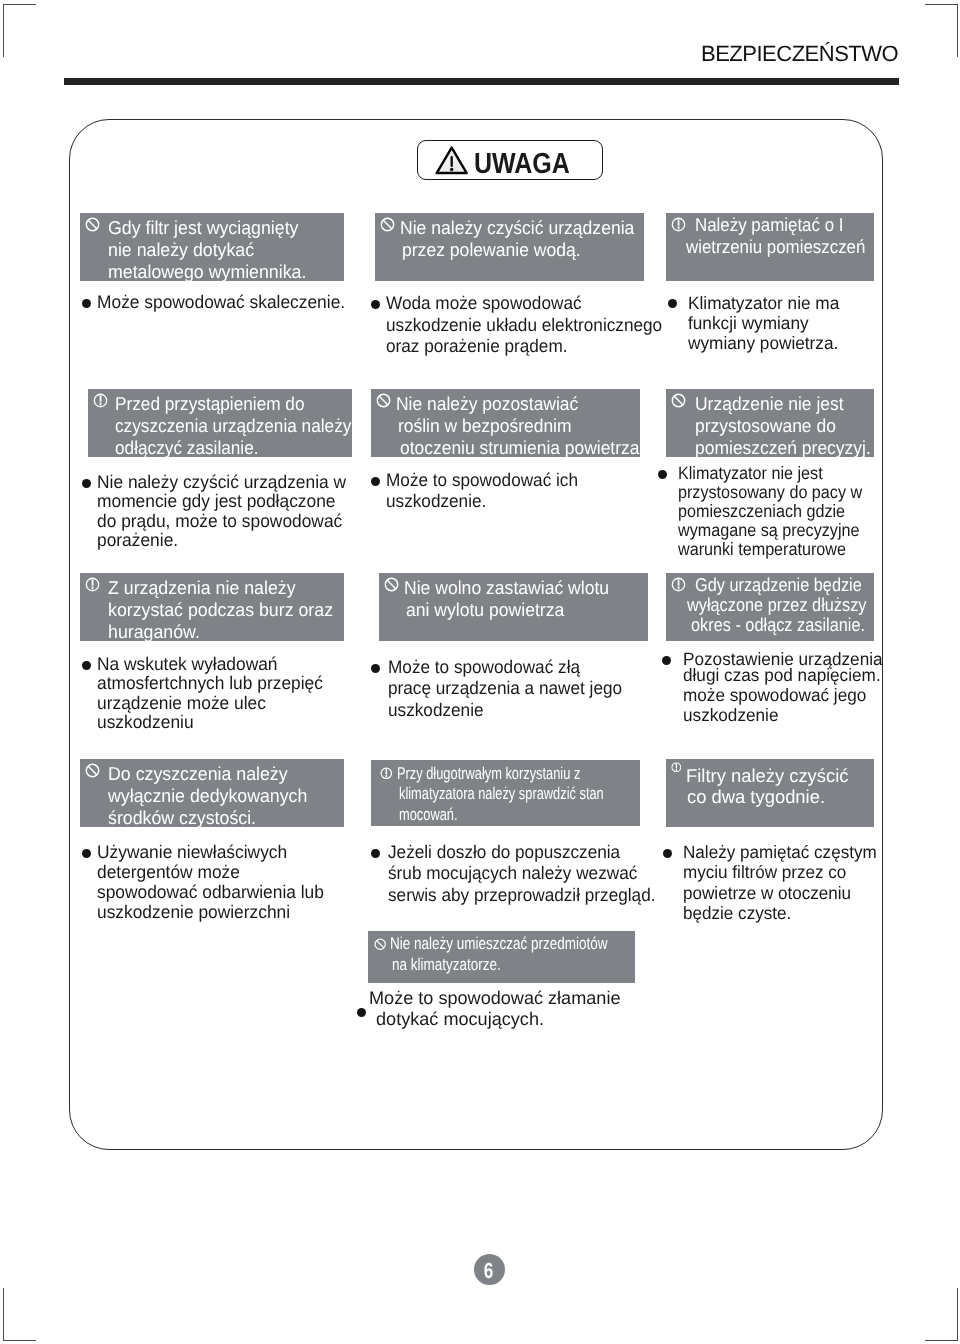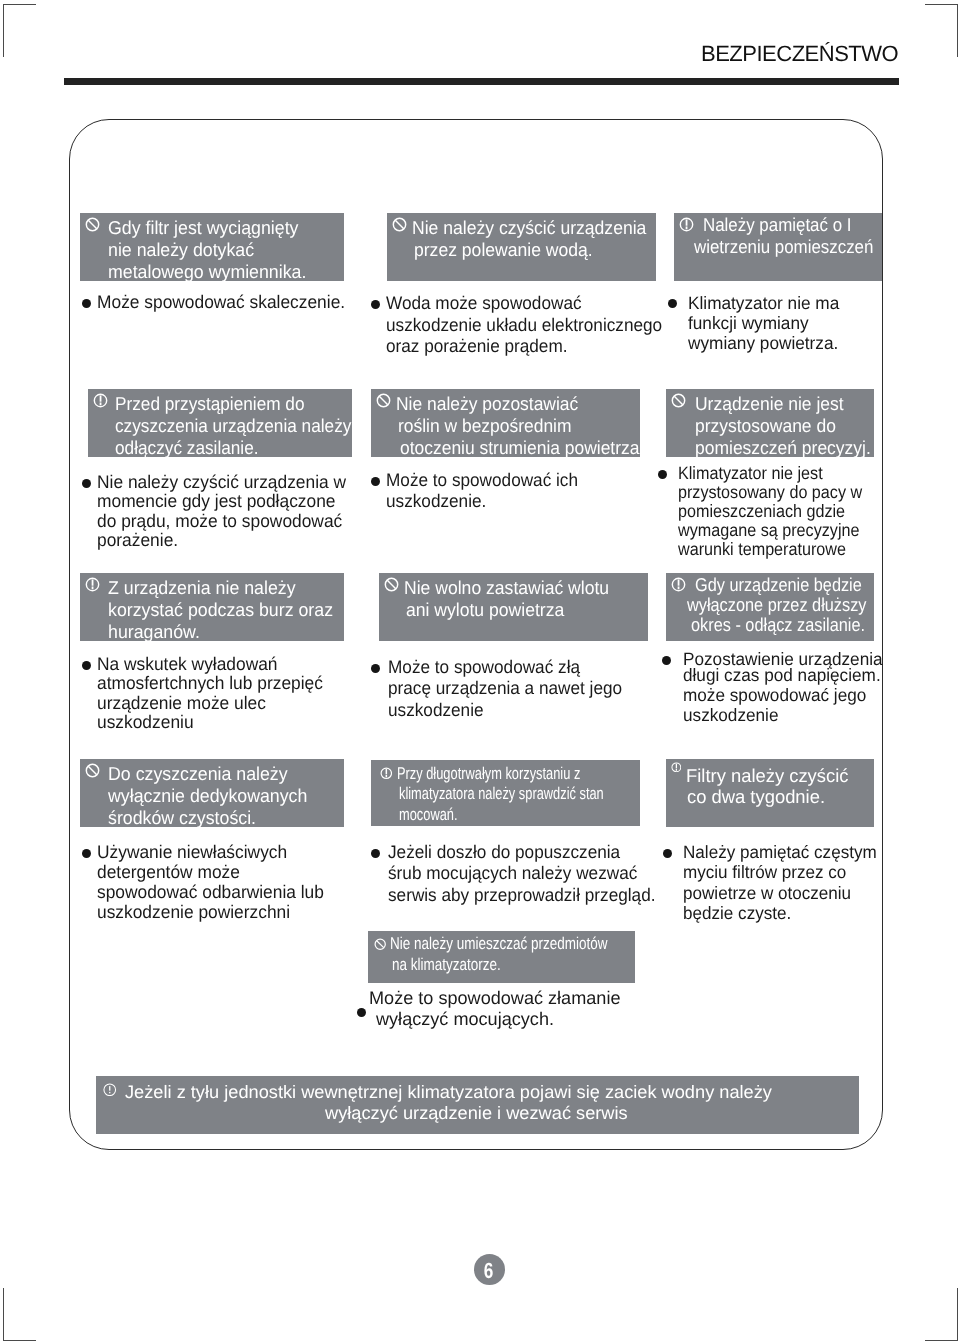--- a/index.html
+++ b/index.html
@@ -45,20 +45,28 @@
   <div class="crnr" id="c-tl"></div>
   <div class="crnr" id="c-tr"></div>
   <div class="crnr" id="c-bl"></div>
   <div class="crnr" id="c-br"></div>
 
   <div id="hdr-title">BEZPIECZEŃSTWO</div>
   <div id="hdr-rule"></div>
 
   <div id="panel"></div>
 
+  <div id="badge">
+    <svg id="badge-icon" viewBox="0 0 34 31">
+      <path d="M17 2.6 L32.3 28.5 L1.7 28.5 Z" fill="#eeeeee" stroke="#070707" stroke-width="2.5" stroke-linejoin="round"></path>
+      <rect x="15.85" y="11.2" width="2.3" height="11.3" rx="1.1" fill="#070707"></rect>
+      <circle cx="17" cy="25.0" r="1.8" fill="#070707"></circle>
+    </svg>
+    <div id="badge-label">UWAGA</div>
+  </div>
 
   <div id="cards">
       <div class="card" style="left: 80px; top: 213px; width: 264px;">
         <div class="gbox" style="left:0px;width:264px;height:68px">
           <svg class="ic" style="left:5.4px;top:4.2px;width:15px;height:15px" viewBox="0 0 16 16">
             <circle cx="8" cy="8" r="6.6" fill="none" stroke="#fff" stroke-width="1.55"></circle>
             <line x1="3.5" y1="3.5" x2="12.5" y2="12.5" stroke="#fff" stroke-width="1.55"></line>
           </svg>
           <div class="gline" style="left:27.5px;top:4.3px;font-size:18.6px;line-height:21.6px;transform:scaleX(0.955) translateZ(0)">Gdy filtr jest wyciągnięty</div>
           <div class="gline" style="left:27.5px;top:25.900000000000002px;font-size:18.6px;line-height:21.6px;transform:scaleX(0.955) translateZ(0)">nie należy dotykać</div>
@@ -119,21 +127,21 @@
         </div>
         <div class="bbox" style="left:0;top:83px;width:264px">
           <div class="bul" style="left:2.2px;top:6.550000000000001px"></div>
           <div class="bline" style="left:17.2px;top:0px;font-size:18.2px;line-height:20.1px;transform:scaleX(0.955) translateZ(0)">Używanie niewłaściwych</div>
           <div class="bline" style="left:17.2px;top:20.1px;font-size:18.2px;line-height:20.1px;transform:scaleX(0.955) translateZ(0)">detergentów może</div>
           <div class="bline" style="left:17.2px;top:40.2px;font-size:18.2px;line-height:20.1px;transform:scaleX(0.955) translateZ(0)">spowodować odbarwienia lub</div>
           <div class="bline" style="left:17.2px;top:60.300000000000004px;font-size:18.2px;line-height:20.1px;transform:scaleX(0.955) translateZ(0)">uszkodzenie powierzchni</div>
         </div>
       </div>
       <div class="card" style="left: 371px; top: 213px; width: 269px;">
-        <div class="gbox" style="left:16px;width:269px;height:68px">
+        <div class="gbox" style="left:4px;width:269px;height:68px">
           <svg class="ic" style="left:5.4px;top:4.2px;width:15px;height:15px" viewBox="0 0 16 16">
             <circle cx="8" cy="8" r="6.6" fill="none" stroke="#fff" stroke-width="1.55"></circle>
             <line x1="3.5" y1="3.5" x2="12.5" y2="12.5" stroke="#fff" stroke-width="1.55"></line>
           </svg>
           <div class="gline" style="left:24.5px;top:4.3px;font-size:18.6px;line-height:21.6px;transform:scaleX(0.945) translateZ(0)">Nie należy czyścić urządzenia</div>
           <div class="gline" style="left:26.5px;top:25.900000000000002px;font-size:18.6px;line-height:21.6px;transform:scaleX(0.945) translateZ(0)">przez polewanie wodą.</div>
         </div>
         <div class="bbox" style="left:0;top:80px;width:269px">
           <div class="bul" style="left:0.4px;top:7.300000000000001px"></div>
           <div class="bline" style="left:14.9px;top:0px;font-size:18.2px;line-height:21.6px;transform:scaleX(0.945) translateZ(0)">Woda może spowodować</div>
@@ -196,25 +204,25 @@
           <svg class="ic" style="left:5.5px;top:7.6px;width:12.4px;height:12.4px" viewBox="0 0 16 16">
             <circle cx="8" cy="8" r="6.6" fill="none" stroke="#fff" stroke-width="1.55"></circle>
             <line x1="3.5" y1="3.5" x2="12.5" y2="12.5" stroke="#fff" stroke-width="1.55"></line>
           </svg>
           <div class="gline" style="left:21.5px;top:3.5px;font-size:17px;line-height:20.8px;transform:scaleX(0.794) translateZ(0)">Nie należy umieszczać przedmiotów</div>
           <div class="gline" style="left:23.9px;top:24.3px;font-size:17px;line-height:20.8px;transform:scaleX(0.794) translateZ(0)">na klimatyzatorze.</div>
         </div>
         <div class="bbox" style="left:0;top:57.200000000000045px;width:269px">
           <div class="bul" style="left:-14.2px;top:20.3px"></div>
           <div class="bline" style="left:-2.1px;top:0px;font-size:18.2px;line-height:21px;transform:scaleX(0.995) translateZ(0)">Może to spowodować złamanie</div>
-          <div class="bline" style="left:4.5px;top:21px;font-size:18.2px;line-height:21px;transform:scaleX(0.995) translateZ(0)">wyłączyć mocujących.</div>
+          <div class="bline" style="left:4.5px;top:21px;font-size:18.2px;line-height:21px;transform:scaleX(0.995) translateZ(0)">dotykać mocujących.</div>
         </div>
       </div>
       <div class="card" style="left: 666px; top: 213px; width: 208px;">
-        <div class="gbox" style="left:8px;width:208px;height:68px">
+        <div class="gbox" style="left:0px;width:208px;height:68px">
           <svg class="ic" style="left:5.4px;top:4.2px;width:15px;height:15px" viewBox="0 0 16 16">
             <circle cx="8" cy="8" r="6.6" fill="none" stroke="#fff" stroke-width="1.5"></circle>
             <rect x="7.1" y="2.6" width="1.9" height="6.7" fill="#fff"></rect>
             <rect x="7.1" y="10.1" width="1.9" height="3.0" fill="#fff"></rect>
           </svg>
           <div class="gline" style="left:28.5px;top:1.8px;font-size:18.6px;line-height:20.4px;transform:scaleX(0.909) translateZ(0)">Należy pamiętać o I</div>
           <div class="gline" style="left:19.5px;top:24.2px;font-size:18.6px;line-height:20.4px;transform:scaleX(0.909) translateZ(0)">wietrzeniu pomieszczeń</div>
         </div>
         <div class="bbox" style="left:0;top:79.5px;width:208px">
           <div class="bul" style="left:2.1px;top:6.699999999999999px"></div>
@@ -274,28 +282,17 @@
         <div class="bbox" style="left:0;top:83px;width:208px">
           <div class="bul" style="left:-3.5px;top:6.699999999999999px"></div>
           <div class="bline" style="left:16.5px;top:0px;font-size:17.8px;line-height:20.4px;transform:scaleX(0.961) translateZ(0)">Należy pamiętać częstym</div>
           <div class="bline" style="left:16.5px;top:20.4px;font-size:17.8px;line-height:20.4px;transform:scaleX(0.961) translateZ(0)">myciu filtrów przez co</div>
           <div class="bline" style="left:16.5px;top:40.8px;font-size:17.8px;line-height:20.4px;transform:scaleX(0.961) translateZ(0)">powietrze w otoczeniu</div>
           <div class="bline" style="left:16.5px;top:61.199999999999996px;font-size:17.8px;line-height:20.4px;transform:scaleX(0.961) translateZ(0)">będzie czyste.</div>
         </div>
       </div>
     </div>
 
-  <div id="fnote">
-    <svg class="ic" viewBox="0 0 16 16">
-      <circle cx="8" cy="8" r="6.9" fill="none" stroke="#fff" stroke-width="1.25"></circle>
-      <rect x="7.25" y="3.7" width="1.5" height="5.4" fill="#fff"></rect>
-      <rect x="7.25" y="10.5" width="1.5" height="1.7" fill="#fff"></rect>
-    </svg>
-    <div id="fnote-lines">
-        <div class="fline" style="left: 28.5px; top: 5.5px; transform: scaleX(1.012) translateZ(0px);">Jeżeli z tyłu jednostki wewnętrznej klimatyzatora pojawi się zaciek wodny należy</div>
-        <div class="fline" style="left: 229px; top: 27px; transform: scaleX(1.012) translateZ(0px);">wyłączyć urządzenie i wezwać serwis</div>
-      </div>
-  </div>
 
   <div id="pagenum">
     <span>6</span>
   </div>
 </div>
 
 </body></html>

